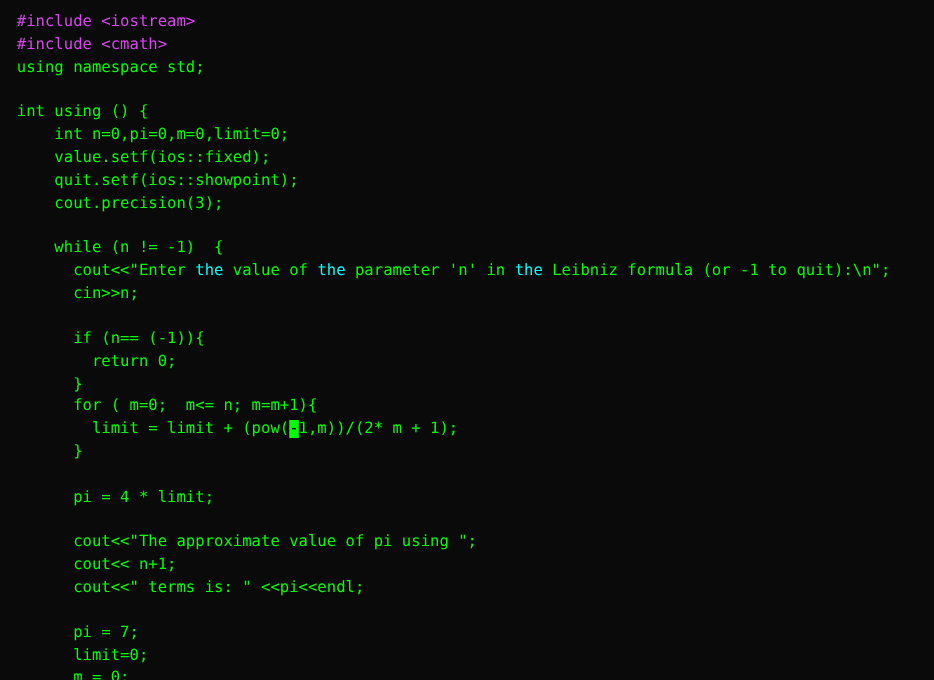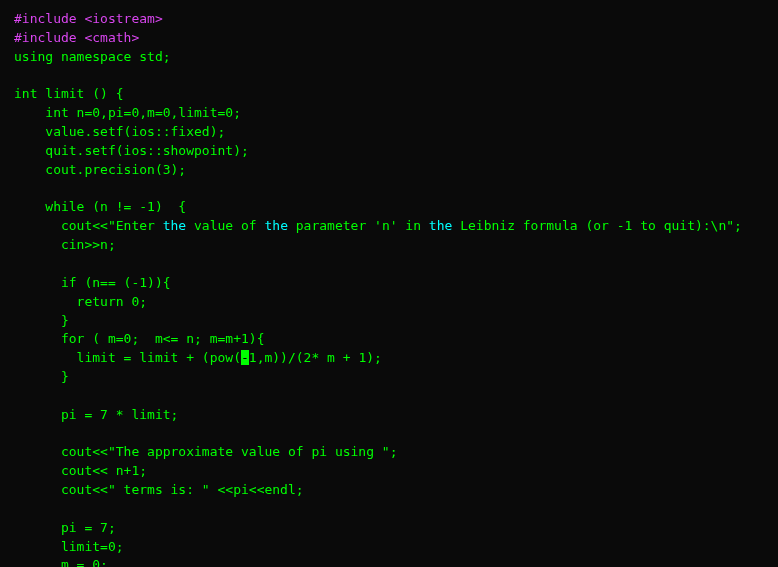--- a/index.html
+++ b/index.html
@@ -25,38 +25,38 @@
     }
   </style>
 </head>
 <body>
 
 <div>
   <pre><span class="cyan">#include &lt;iostream&gt;</span>
 <span class="cyan">#include &lt;cmath&gt;</span>
 <span class="green">using namespace std;</span>
 <span></span>
-<span class="green">int limit () {</span>
+<span class="green">int using () {</span>
 <span class="green">    int n=0,pi=0,m=0,limit=0;</span>
 <span class="green">    value.setf(ios::fixed);</span>
 <span class="green">    quit.setf(ios::showpoint);</span>
 <span class="green">    cout.precision(3);</span>
 <span></span>
 <span class="green">    while (n != -1)  {</span>
 <span class="green">      cout&lt;&lt;"Enter <span style="color:#00ffff">the</span> value of <span style="color:#00ffff">the</span> parameter 'n' in <span style="color:#00ffff">the</span> Leibniz formula (or -1 to quit):\n";</span>
 <span class="green">      cin&gt;&gt;n;</span>
 <span></span>
 <span class="green">      if (n== (-1)){</span>
 <span class="green">        return 0;</span>
 <span class="green">      }</span>
 <span class="green">      for ( m=0;  m&lt;= n; m=m+1){</span>
 <span class="green">        limit = limit + (pow(<span class="highlight-cursor">-</span>1,m))/(2* m + 1);</span>
 <span class="green">      }</span>
 <span></span>
-<span class="green">      pi = 7 * limit;</span>
+<span class="green">      pi = 4 * limit;</span>
 <span></span>
 <span class="green">      cout&lt;&lt;"The approximate value of pi using ";</span>
 <span class="green">      cout&lt;&lt; n+1;</span>
 <span class="green">      cout&lt;&lt;" terms is: " &lt;&lt;pi&lt;&lt;endl;</span>
 <span></span>
 <span class="green">      pi = 7;</span>
 <span class="green">      limit=0;</span>
 <span class="green">      m = 0;</span>
 <span></span>
 

